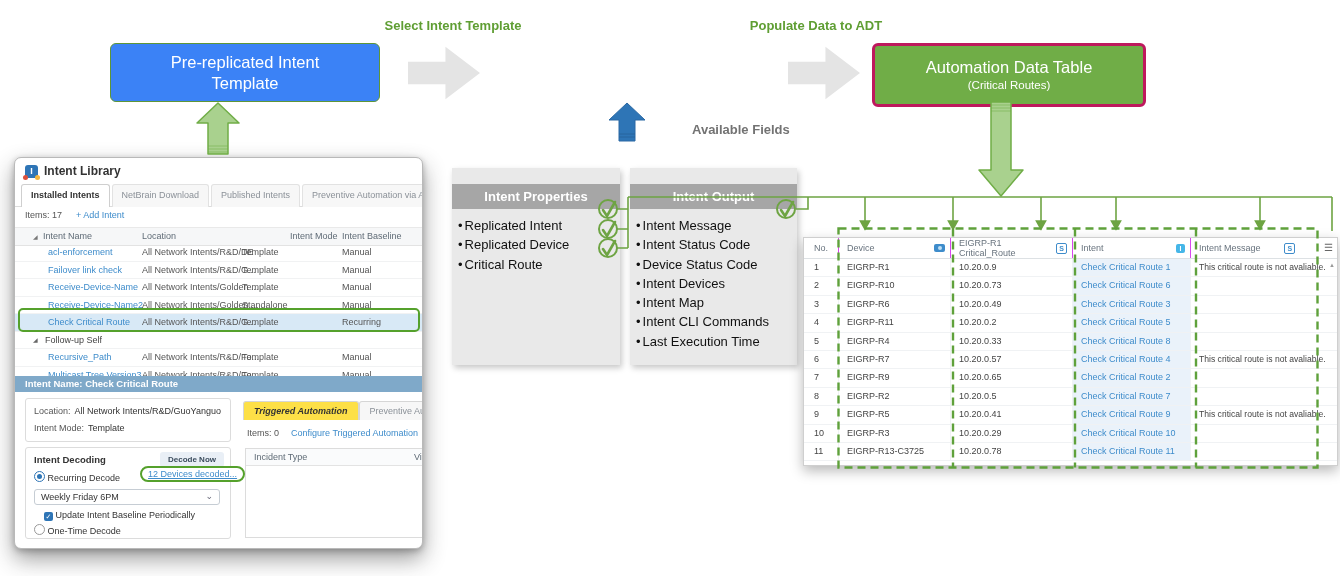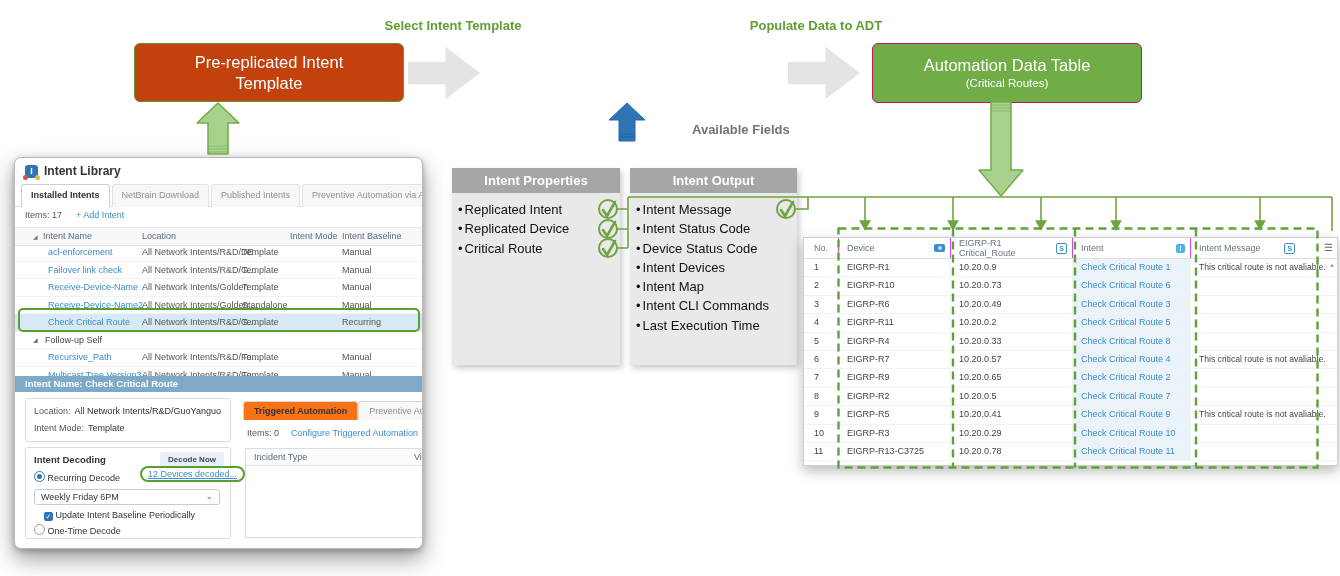--- a/index.html
+++ b/index.html
@@ -3,23 +3,23 @@
 <meta charset="utf-8">
 <style>
   html,body{margin:0;padding:0;background:#fff;}
   .stage{position:relative;width:1340px;height:576px;background:#fff;overflow:hidden;
          font-family:"Liberation Sans",sans-serif;-webkit-font-smoothing:antialiased;}
   
   .fbox{position:absolute;border-radius:6px;color:#fff;text-align:center;display:flex;
         flex-direction:column;justify-content:center;z-index:2;}
   .fbox .t1{font-size:16.5px;line-height:1.25;}
   .fbox .t2{font-size:11.5px;line-height:1.3;}
-  #box-pre{left:134px;top:43px;width:268px;height:57px;background:#c2410c;border:1px solid #5E9638;}
+  #box-pre{left:110px;top:43px;width:268px;height:57px;background:#3b82f6;border:1px solid #5E9638;}
   #box-btb{left:494px;top:43px;width:268px;height:57px;background:#2E75B6;border:1px solid #2A69A4;}
-  #box-adt{left:872px;top:43px;width:268px;height:58px;background:#70AD47;border:1px solid #be185d;}
+  #box-adt{left:872px;top:43px;width:268px;height:58px;background:#70AD47;border:3px solid #be185d;}
   .flow-label{position:absolute;font-weight:bold;font-size:13px;z-index:2;}
   #lbl-select{left:383px;top:18px;width:140px;text-align:center;color:#5F9E33;}
   #lbl-populate{left:746px;top:18px;width:140px;text-align:center;color:#5F9E33;}
   #lbl-avail{left:692px;top:122px;color:#737373;}
   .garrow{position:absolute;width:72px;height:56px;background:#E4E4E4;z-index:1;
           clip-path:polygon(0 30%,52% 30%,52% 3%,100% 50%,52% 97%,52% 70%,0 70%);}
   #garrow1{left:408px;top:45px;}
   #garrow2{left:788px;top:45px;}
   .blockarrow{position:absolute;z-index:3;}
   
@@ -80,33 +80,33 @@
   .dec-select{position:absolute;left:8px;top:41px;width:186px;height:16px;border:1px solid #C6CDD4;
               border-radius:3px;line-height:15px;padding-left:6px;box-sizing:border-box;color:#333;}
   .dec-select .chev{position:absolute;right:6px;top:-1px;color:#667;font-size:9px;}
   .dec-check{position:absolute;left:18px;top:62px;}
   .cbox{display:inline-block;width:9px;height:9px;background:#2E75B6;border-radius:2px;color:#fff;
         font-size:7px;line-height:9px;text-align:center;vertical-align:-1px;}
   .dec-row2{position:absolute;left:8px;top:76px;}
   .rpanel-tabs{position:absolute;left:228px;top:243px;display:flex;}
   .rtab{font-size:9px;color:#8B9198;padding:0 10px;line-height:18px;background:#F7F7F7;
         border:1px solid #D6D6D6;border-bottom:none;border-radius:3px 3px 0 0;white-space:nowrap;}
-  .rtab.active{background:#f97316;color:#333;font-weight:bold;}
+  .rtab.active{background:#fde047;color:#333;font-weight:bold;font-style:italic;}
   .rpanel-items{position:absolute;left:232px;top:270px;font-size:9px;color:#555;}
   .rpanel-items .link{color:#3E8CCB;margin-left:12px;}
   .rpanel-table{position:absolute;left:230px;top:290px;width:200px;height:88px;border:1px solid #DCDCDC;}
   .rpanel-table .thead{height:16px;background:#FAFBFC;border-bottom:1px solid #E3E3E3;font-size:9px;
         color:#5F6B76;line-height:16px;position:relative;}
   .rpanel-table .thead .c1{position:absolute;left:8px;} .rpanel-table .thead .c2{position:absolute;left:168px;}
   
   .gpanel{position:absolute;background:#E9E9E9;z-index:2;box-shadow:2px 3px 6px rgba(0,0,0,.22);}
   #panel-props{left:452px;top:168px;width:168px;height:197px;}
   #panel-out{left:630px;top:168px;width:167px;height:197px;}
   .panel-header{height:25px;background:#A6A6A6;color:#fff;font-size:13px;font-weight:bold;
-                text-align:center;line-height:25px;}
+                text-align:center;line-height:25px;margin-top:16px;}
   .plist{padding:7px 0 0 6px;font-size:13px;color:#111;}
   .plist-item{line-height:19.3px;white-space:nowrap;}
   .plist-item::before{content:"\2022";margin-right:2px;}
   
   #adt{position:absolute;left:803px;top:237px;width:535px;height:229px;background:#fff;
        border:1px solid #CFCFCF;box-shadow:0 5px 12px rgba(0,0,0,.28);z-index:2;box-sizing:border-box;}
   .adt-head{display:flex;height:20px;border-bottom:1px solid #DDE1E4;font-size:9px;color:#68737E;
             align-items:center;}
   .adt-head .hc{display:flex;align-items:center;box-sizing:border-box;height:100%;
             border-right:1px solid #d946ef;padding-left:8px;}

